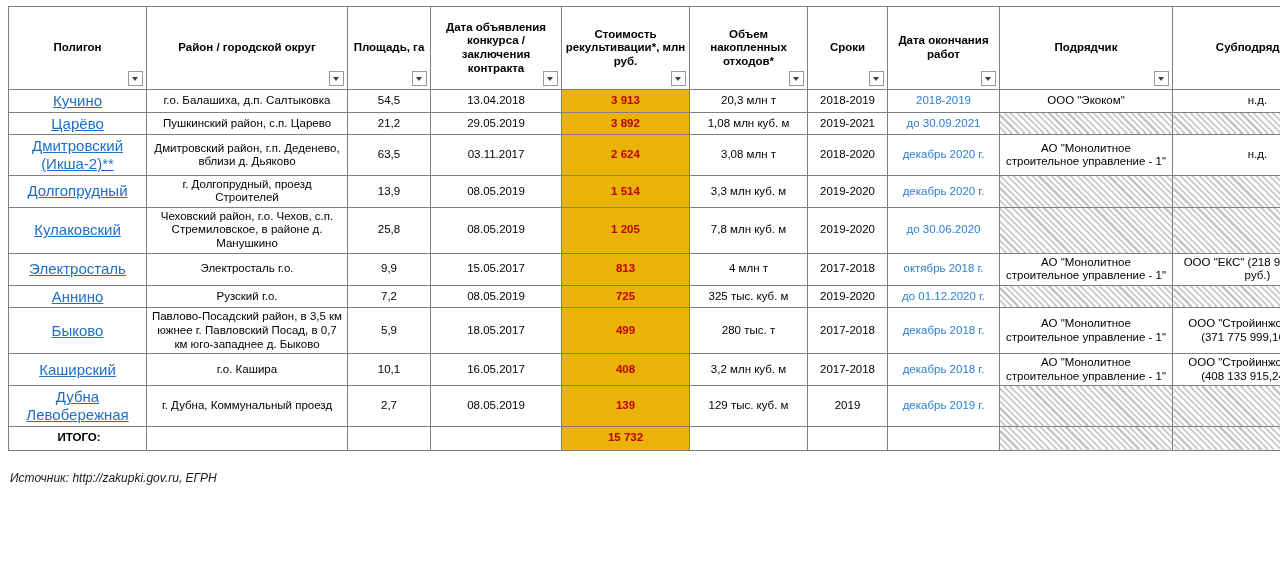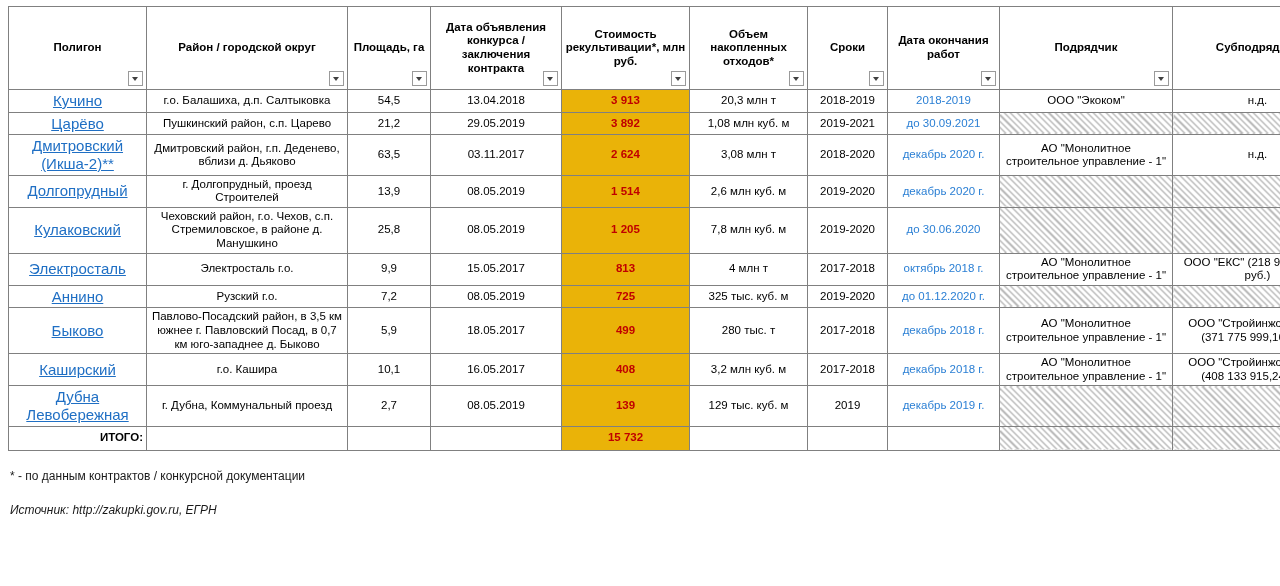--- a/index.html
+++ b/index.html
@@ -88,21 +88,21 @@
       #ffffff 3px,
       #b9b9b9 3px,
       #b9b9b9 4.5px
     );
   }
   tr.total td {
     font-weight: bold;
     height: 19px;
   }
   tr.total td.label {
-    text-align: right;
+    text-align: center;
     padding-left: 6px;
   }
   tr.total td.cost {
     color: #c00000;
   }
   .notes {
     margin-top: 18px;
     padding-left: 2px;
   }
   .notes div {
@@ -204,21 +204,21 @@
           <td class="deadline-link">декабрь 2020 г.</td>
           <td>АО "Монолитное строительное управление - 1"</td>
           <td>н.д.</td>
         </tr>
         <tr>
           <td class="polygon"><a href="#">Долгопрудный</a></td>
           <td>г. Долгопрудный, проезд Строителей</td>
           <td>13,9</td>
           <td>08.05.2019</td>
           <td class="cost">1 514</td>
-          <td>2,6 млн куб. м</td>
+          <td>3,3 млн куб. м</td>
           <td>2019-2020</td>
           <td class="deadline-link">декабрь 2020 г.</td>
           <td class="hatched"></td>
           <td class="hatched"></td>
         </tr>
         <tr>
           <td class="polygon"><a href="#">Кулаковский</a></td>
           <td>Чеховский район, г.о. Чехов, с.п. Стремиловское, в районе д. Манушкино</td>
           <td>25,8</td>
           <td>08.05.2019</td>
@@ -298,18 +298,17 @@
           <td></td>
           <td></td>
           <td></td>
           <td class="hatched"></td>
           <td class="hatched"></td>
         </tr>
       </tbody>
   </table>
 
   <div class="notes">
-    <div>* - по данным контрактов / конкурсной документации</div>
   </div>
 
   <div class="source">Источник: http://zakupki.gov.ru, ЕГРН</div>
 
 </div>
 
 </body></html>

